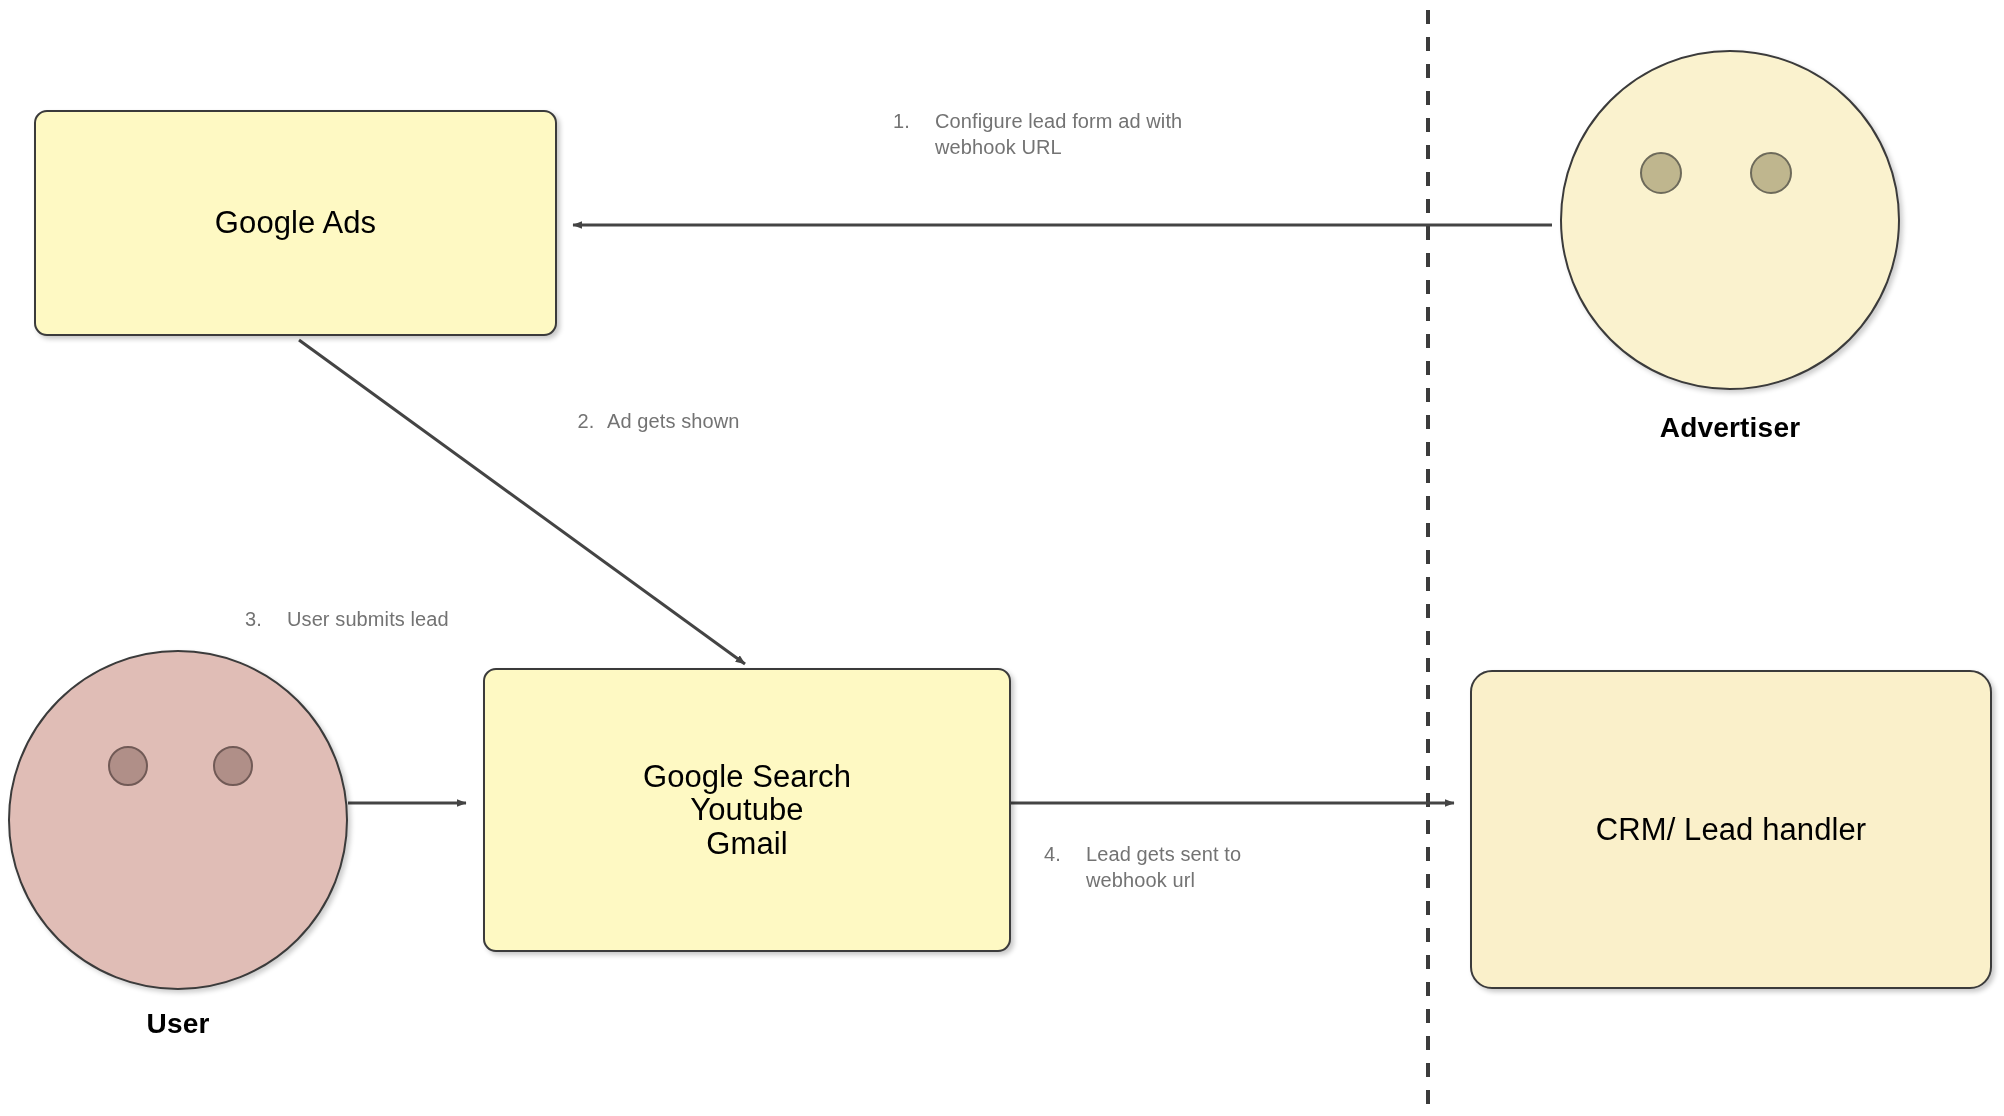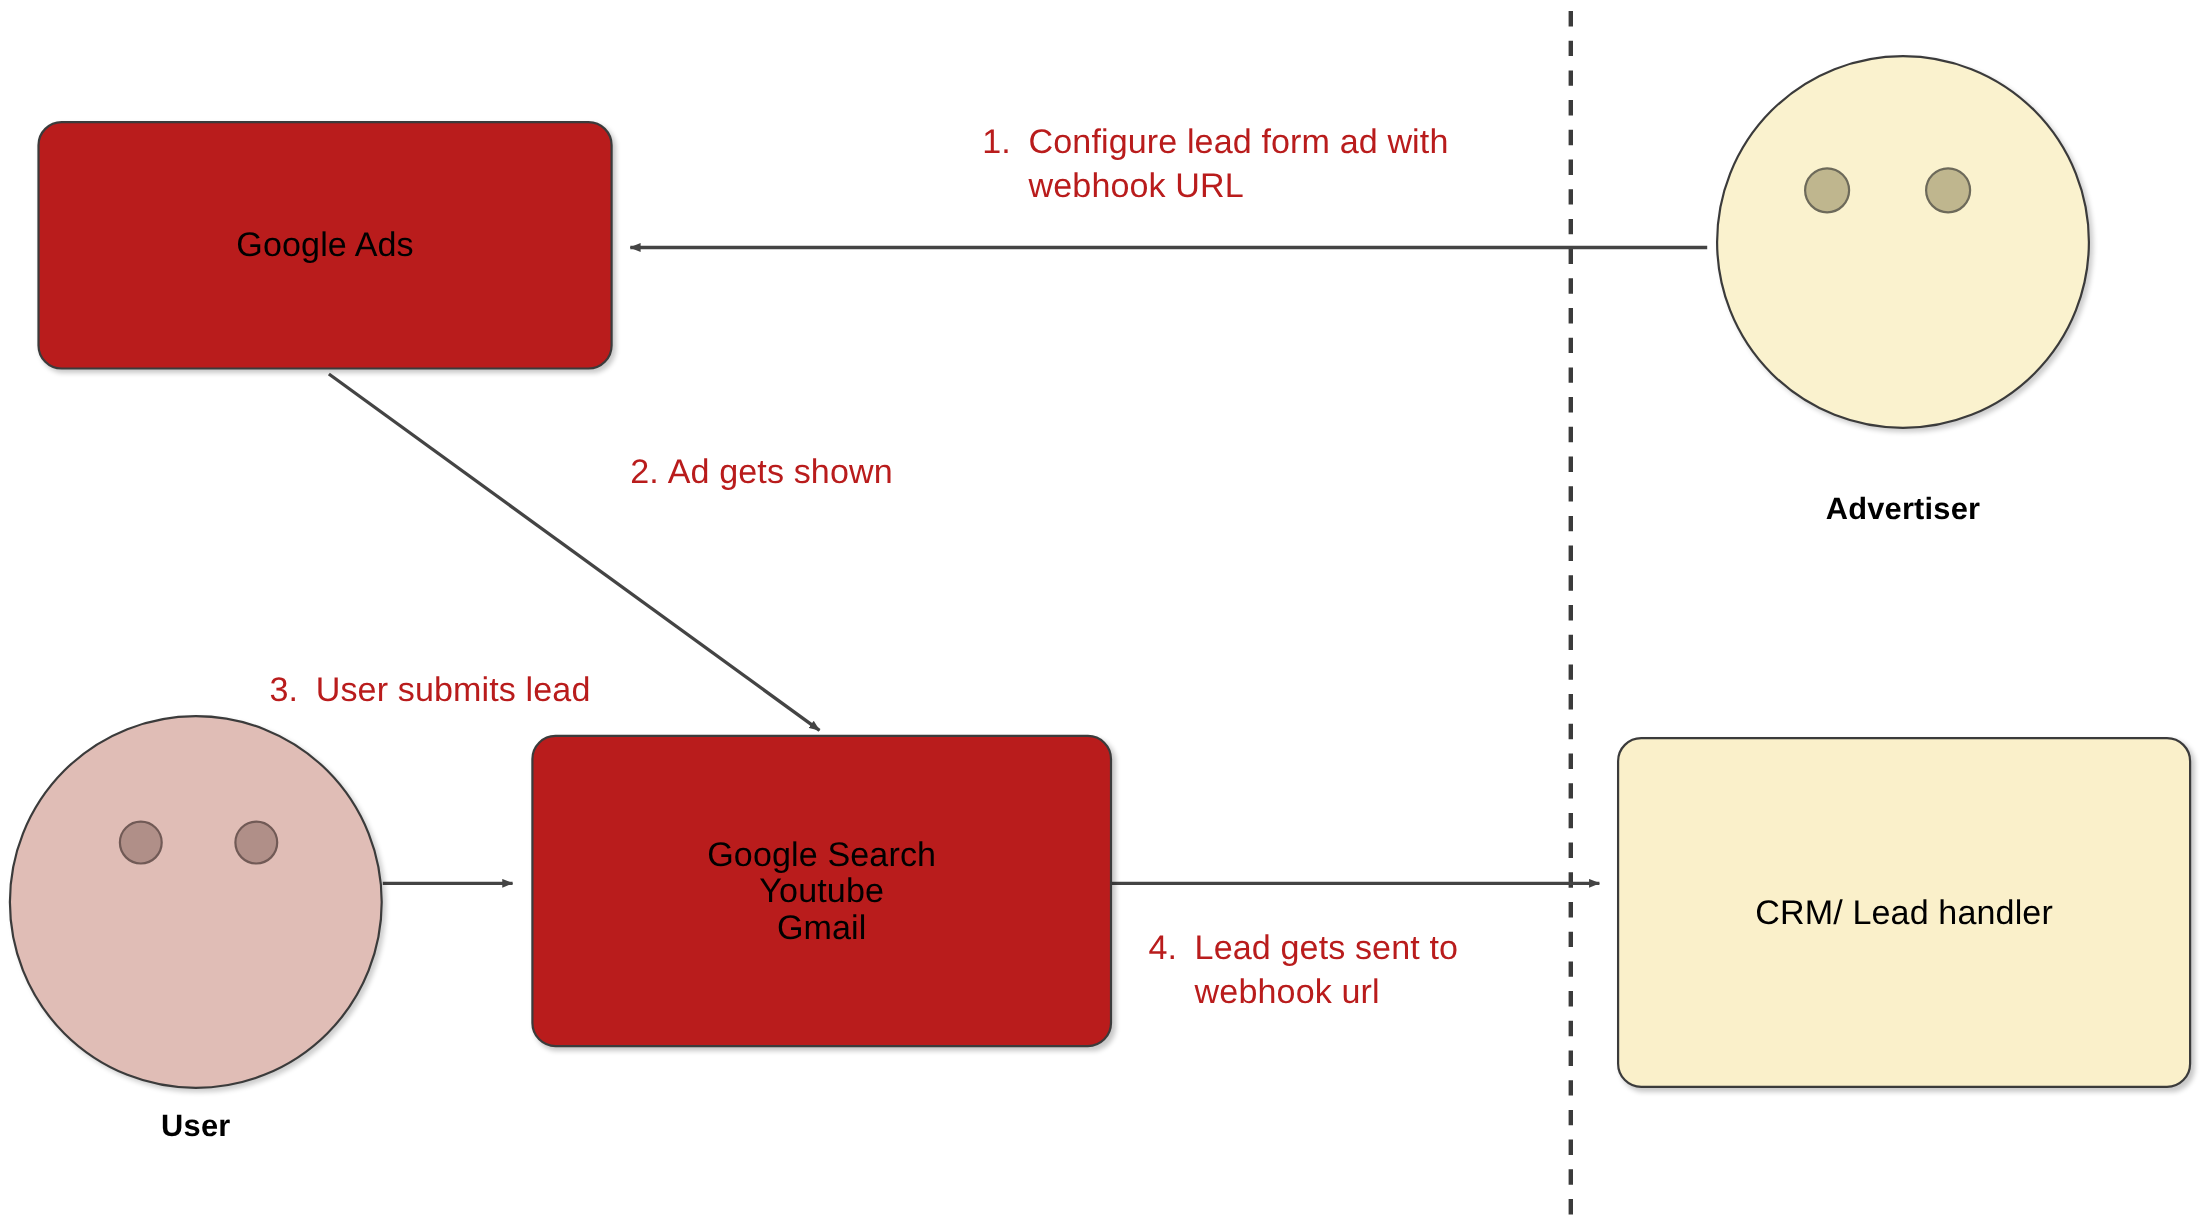--- a/index.html
+++ b/index.html
@@ -27,21 +27,21 @@
     display: flex;
     align-items: center;
     justify-content: center;
     text-align: center;
   }
   .rounded-box {
     border: 2px solid #3b3b3b;
     border-radius: 22px;
     box-shadow: 3px 3px 5px rgba(0,0,0,0.22);
   }
-  .box-blue { background: #b91c1c; }
+  .box-blue { background: #fef9c3; border-radius: 13px; }
   .box-cream { background: #faf0ca; }
   .box-label {
     font-size: 31px;
     line-height: 1.08;
     color: #000;
     letter-spacing: 0.1px;
   }
   .box-label .ln { display: block; }
 
   .face {
@@ -66,23 +66,23 @@
     position: absolute;
     font-size: 28px;
     font-weight: bold;
     text-align: center;
     color: #000;
     letter-spacing: 0.2px;
   }
 
   .step-label {
     position: absolute;
-    font-size: 31px;
+    font-size: 20px;
     line-height: 1.28;
-    color: #b91c1c;
+    color: #737373;
     white-space: nowrap;
     letter-spacing: 0.1px;
   }
   .step-label .num {
     display: inline-block;
     width: 42px;
   }
   .step-label .cont {
     display: block;
     padding-left: 42px;
@@ -126,21 +126,21 @@
 </div>
 
 <div class="node rounded-box box-cream" style="left:1470px; top:670px; width:522px; height:319px;">
   <div class="box-label">CRM/ Lead handler</div>
 </div>
 
 <div class="face face-cream" style="left:1560px; top:50px; width:340px; height:340px;">
   <div class="eye eye-cream" style="left:78px; top:100px; width:42px; height:42px;"></div>
   <div class="eye eye-cream" style="left:188px; top:100px; width:42px; height:42px;"></div>
 </div>
-<div class="actor-caption" style="left:1560px; top:412px; width:340px;margin-top:35px;">Advertiser</div>
+<div class="actor-caption" style="left:1560px; top:412px; width:340px;">Advertiser</div>
 
 <div class="face face-rose" style="left:8px; top:650px; width:340px; height:340px;">
   <div class="eye eye-rose" style="left:98px; top:94px; width:40px; height:40px;"></div>
   <div class="eye eye-rose" style="left:203px; top:94px; width:40px; height:40px;"></div>
 </div>
 <div class="actor-caption" style="left:8px; top:1008px; width:340px;">User</div>
 
 <div class="step-label" style="left:893px; top:109px;">
   <span><span class="num">1.</span><span>Configure lead form ad with</span></span>
   <span class="cont">webhook URL</span>

